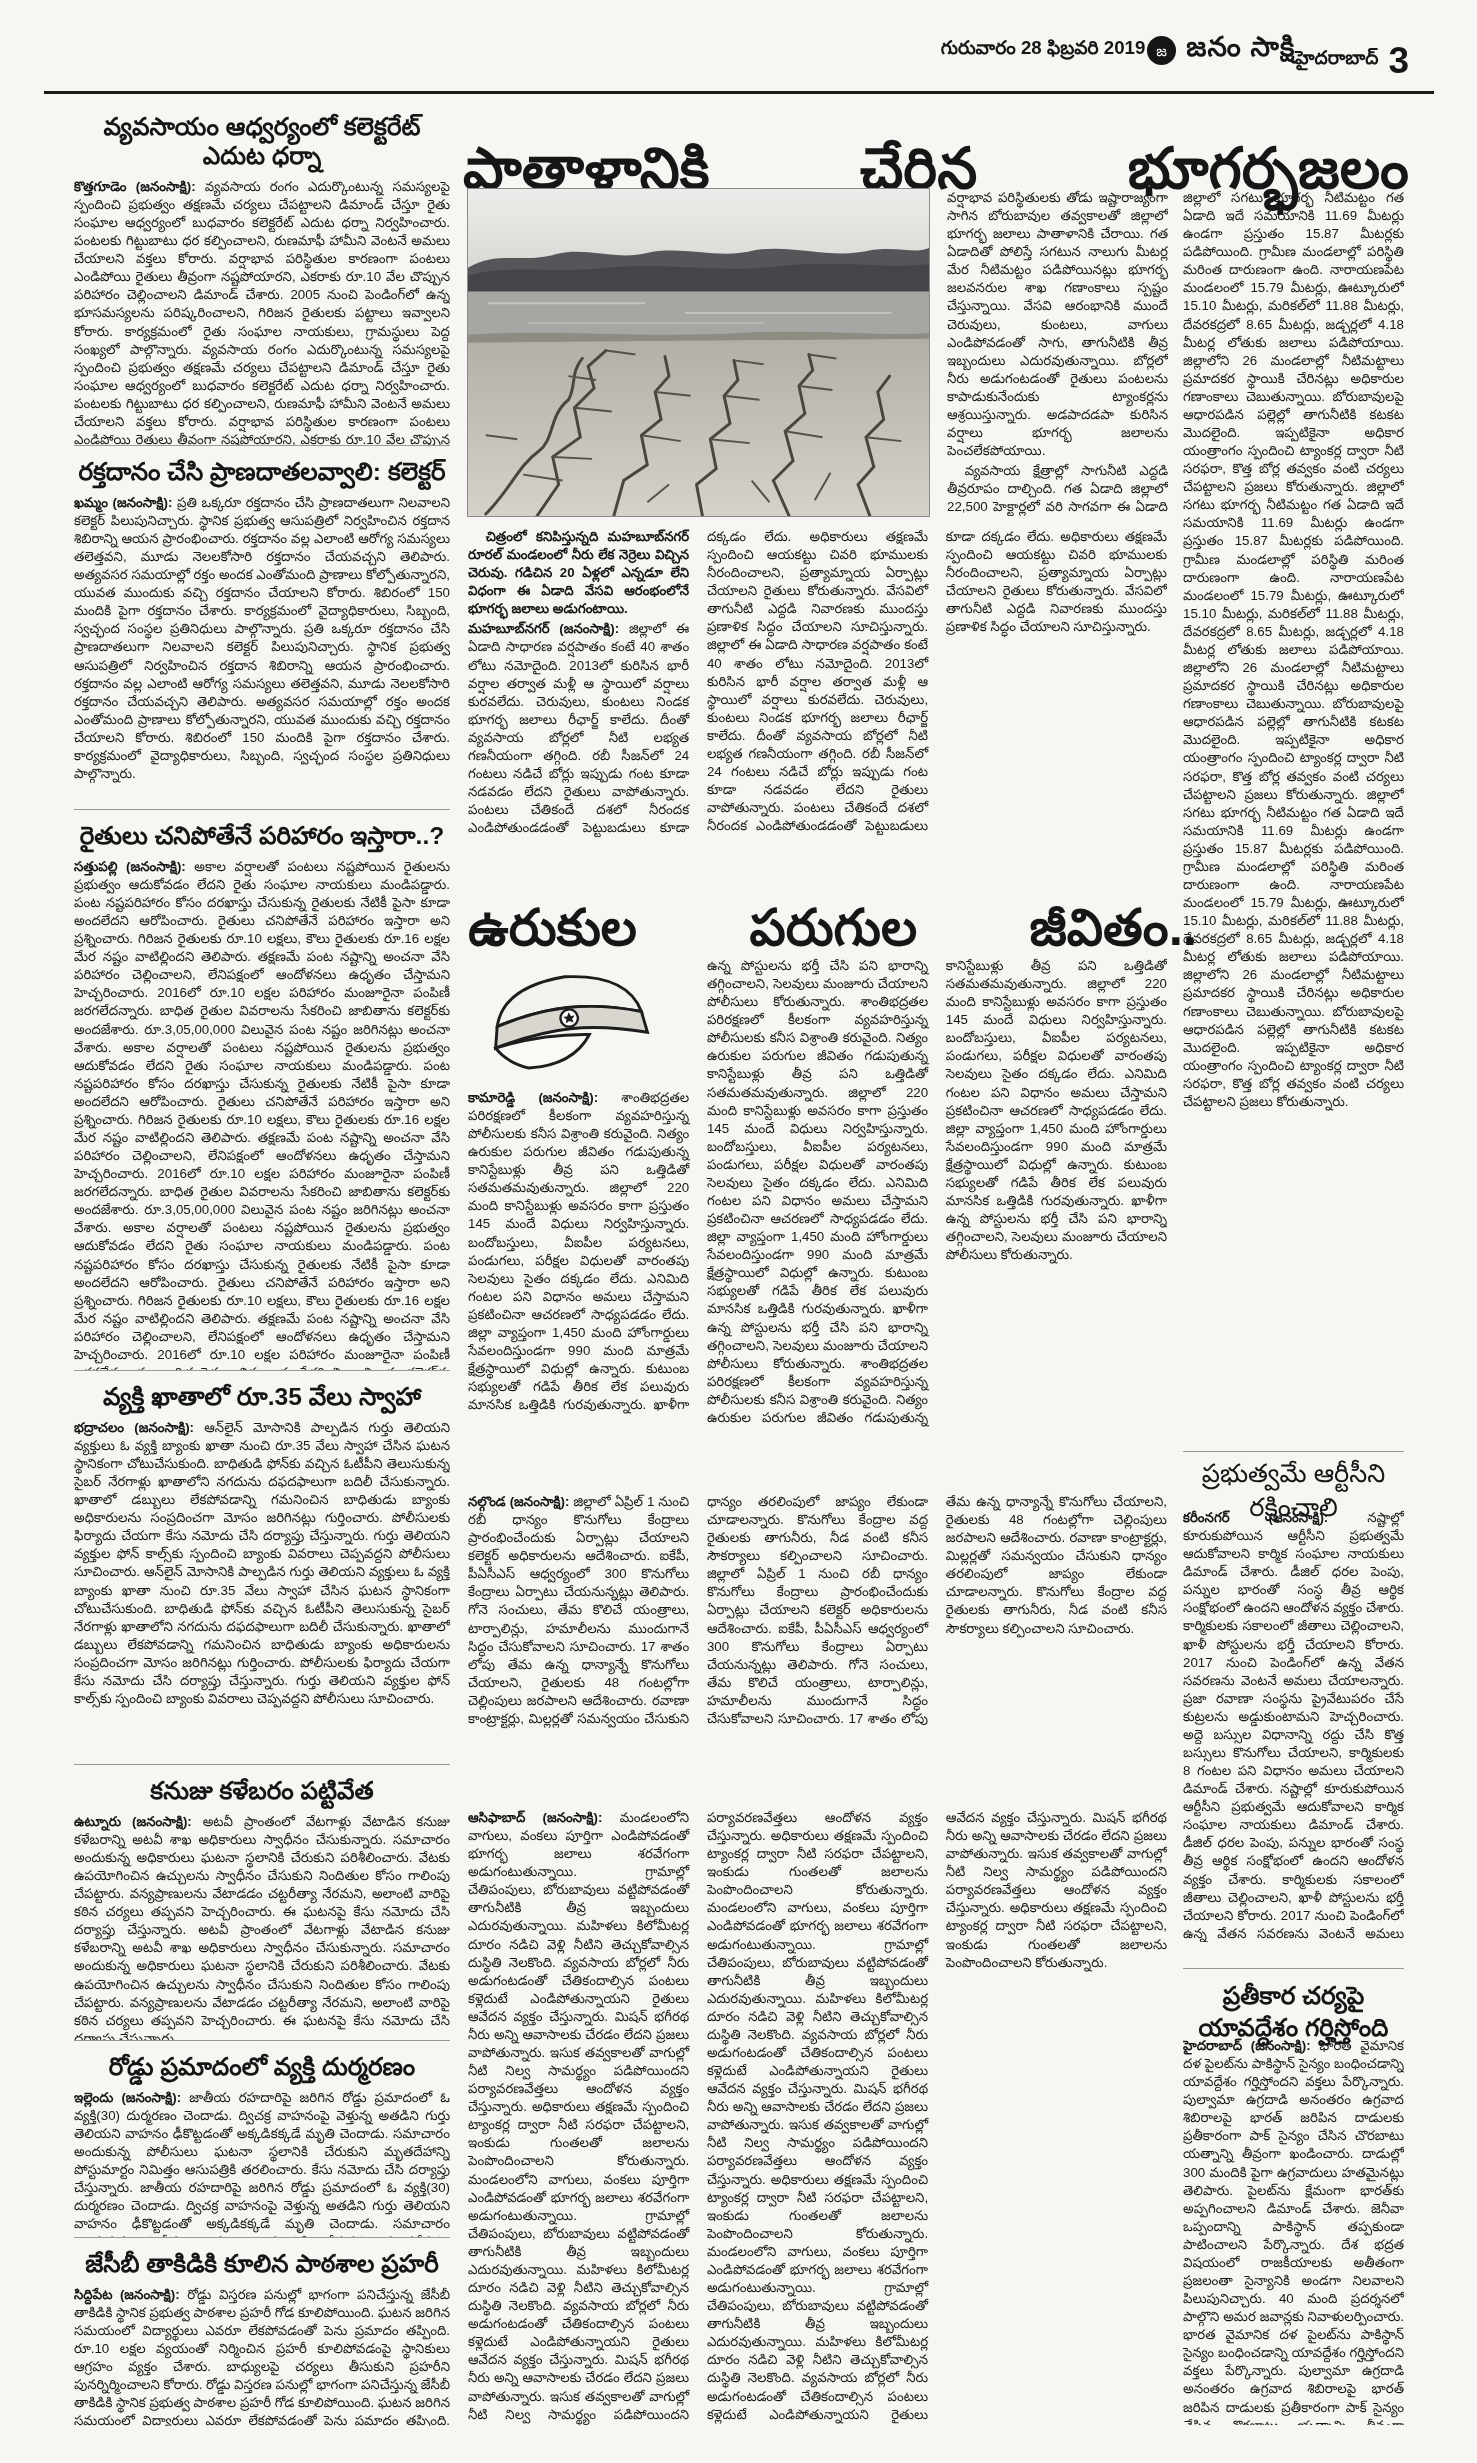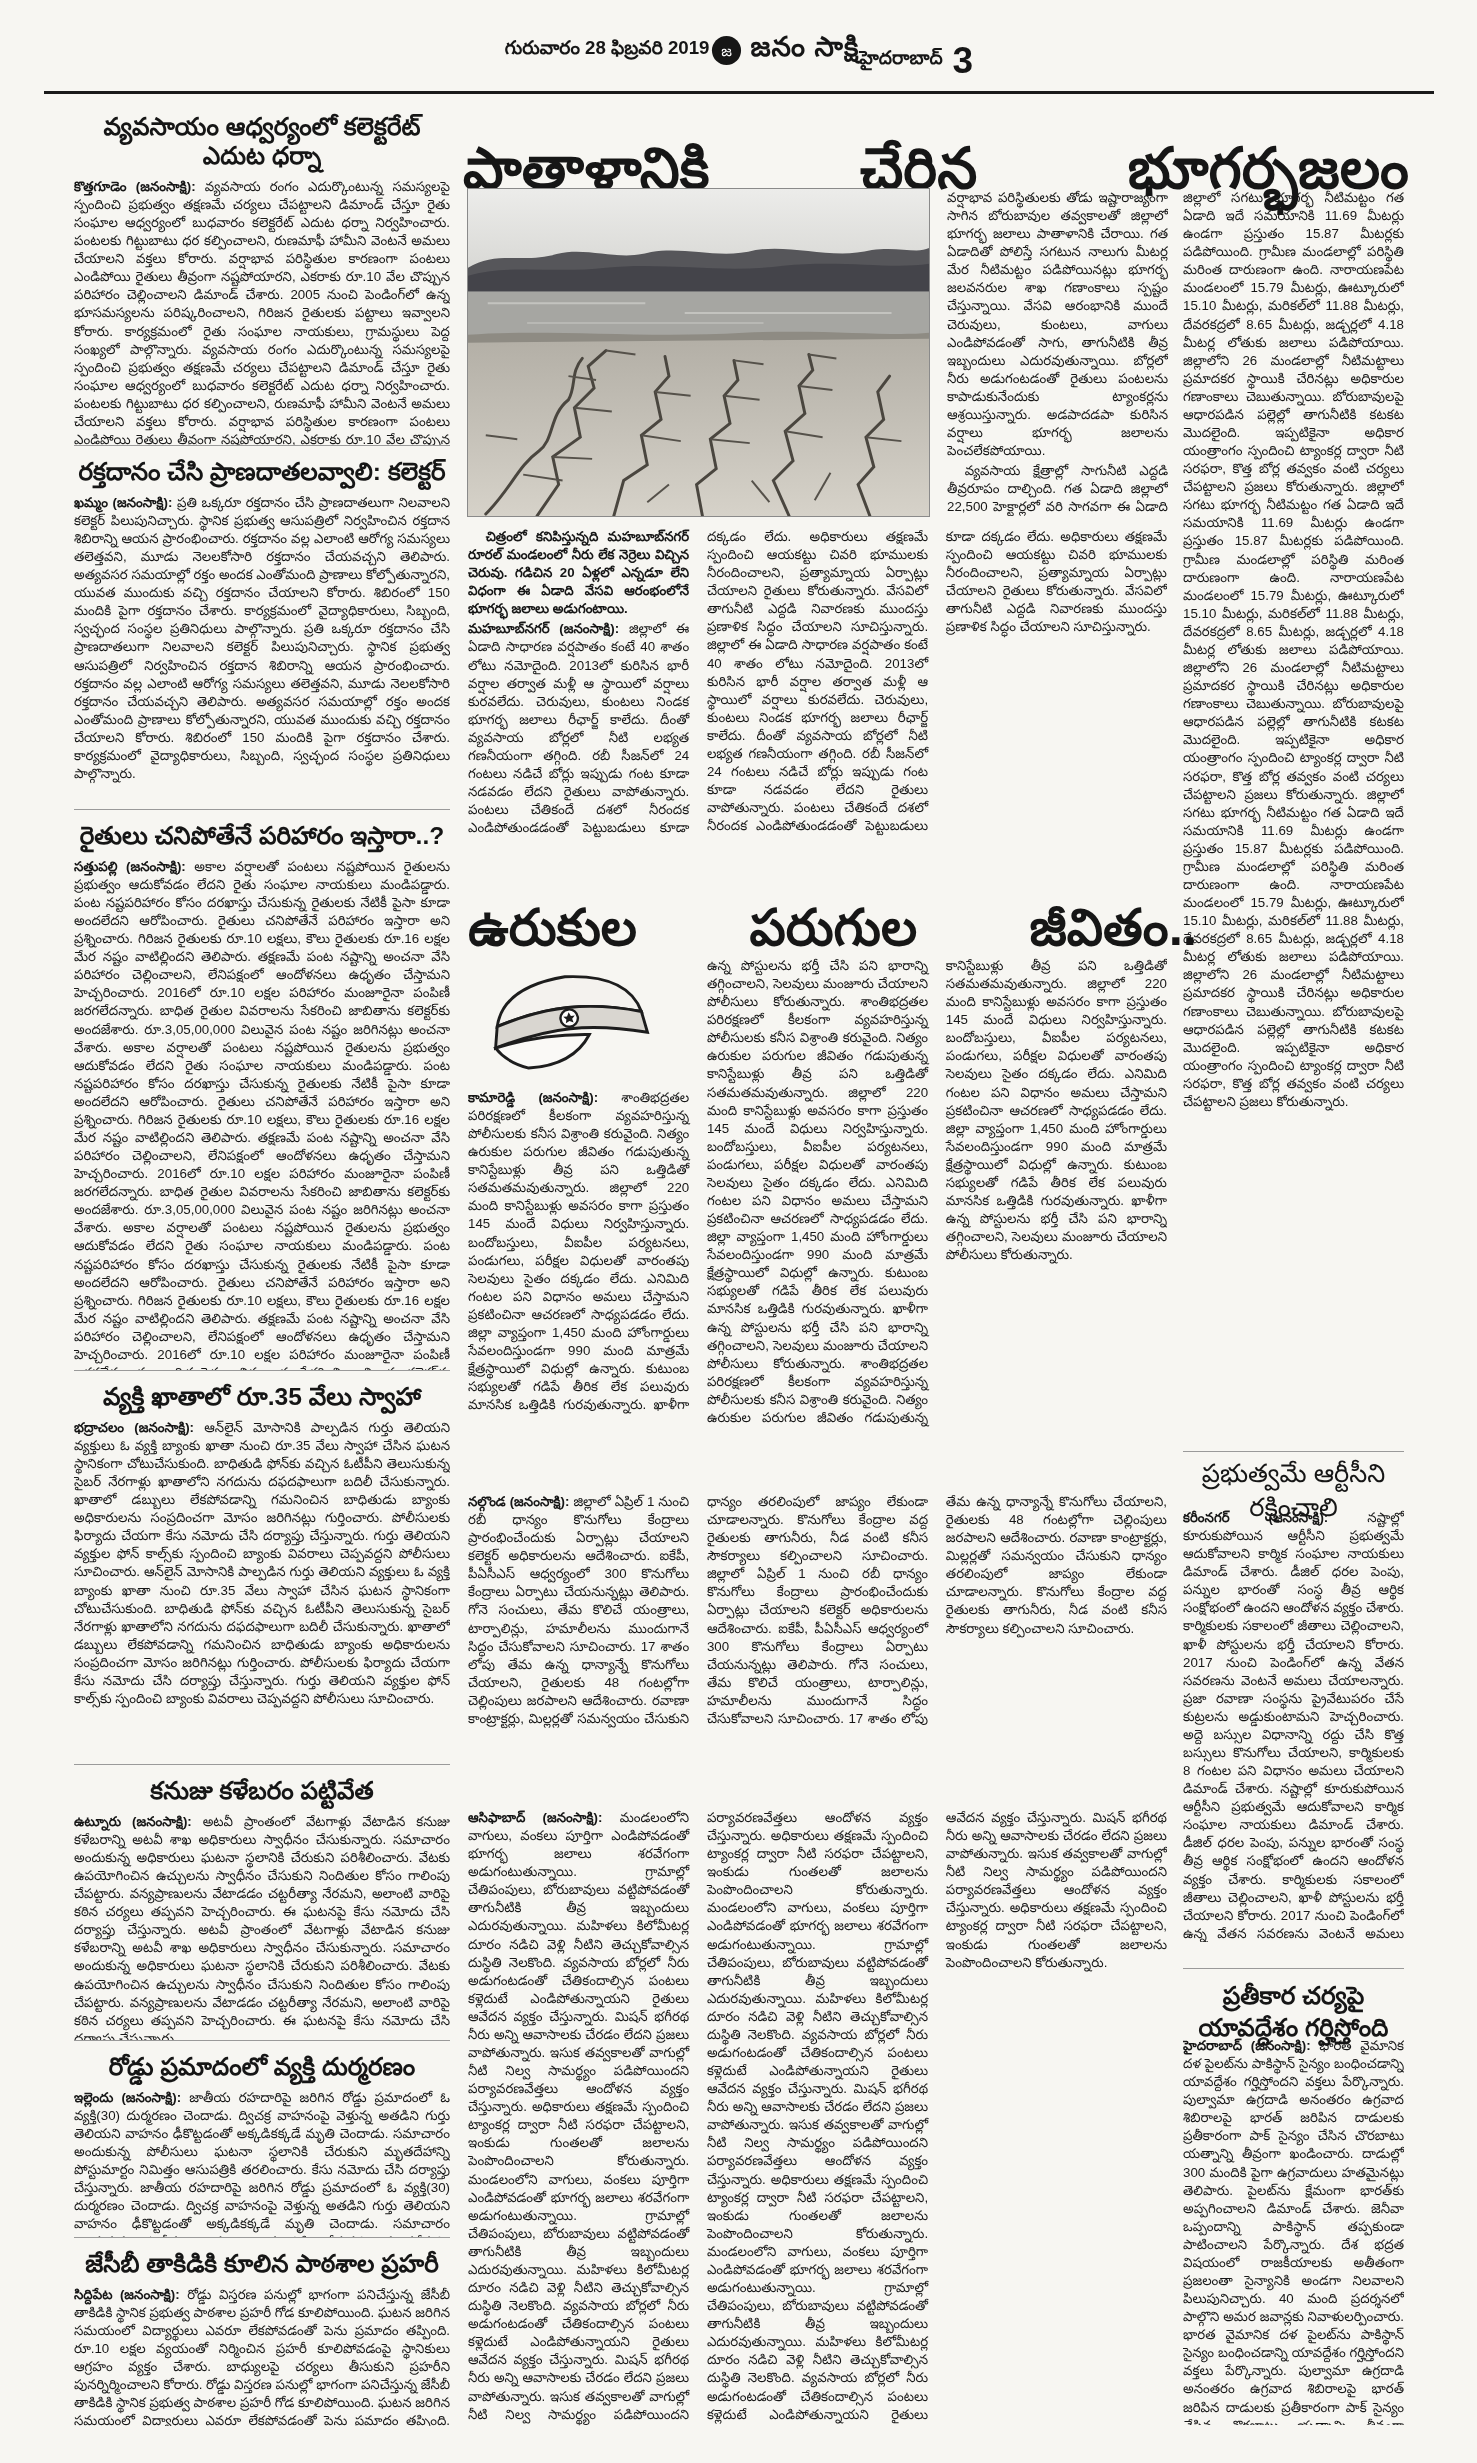--- a/index.html
+++ b/index.html
@@ -1,20 +1,20 @@
 <!DOCTYPE html>
 <html lang="te"><head>
 <meta charset="utf-8">
 <style>
   html,body{margin:0;padding:0;background:#d9d9d9;}
   .page{position:relative;width:1478px;height:2464px;margin:0 auto;background:#f7f6f2;color:#161616;
         font-family:"Liberation Sans","DejaVu Sans",sans-serif;overflow:hidden;}
   .abs{position:absolute;box-sizing:border-box;}
   
-  .masthead{left:69px;right:69px;top:17.7px;height:65px;display:flex;align-items:center;justify-content:center;}
+  .masthead{left:69px;right:69px;top:17.7px;height:65px;display:flex;align-items:center;justify-content:flex-end;}
   .m-date{font-size:18.7px;font-weight:bold;}
   .m-logo{display:flex;align-items:center;gap:7.9px;}
   .m-logo .name{font-size:27.6px;font-weight:800;letter-spacing:1px;}
   .m-edition{display:flex;align-items:center;gap:9.9px;margin-top:20px;}
   .m-edition .ed{font-size:18.7px;font-weight:bold;}
   .m-edition .pg{font-size:37px;font-weight:800;line-height:1;}
   .head-rule{left:44px;right:44px;top:91px;height:3px;background:#1a1a1a;}
   
   .btxt{font-size:13.3px;line-height:1.36;text-align:justify;overflow:hidden;column-fill:auto;}
   .btxt p{margin:0 0 2px 0;text-indent:17.7px;}

